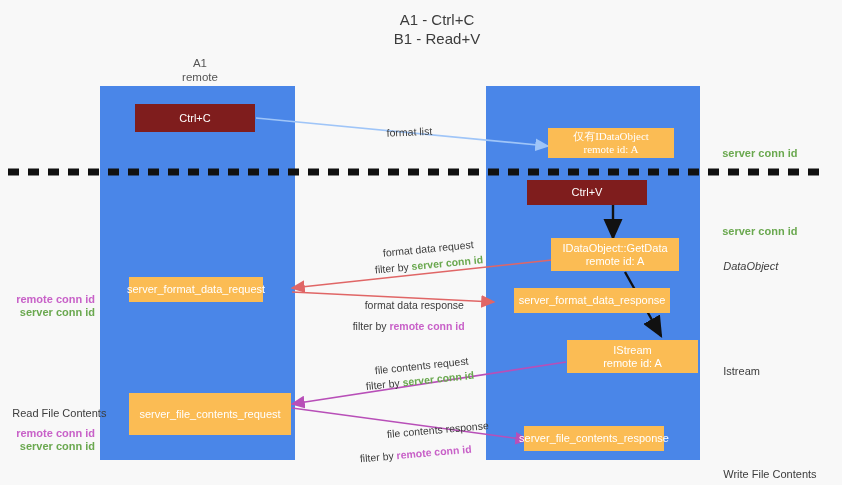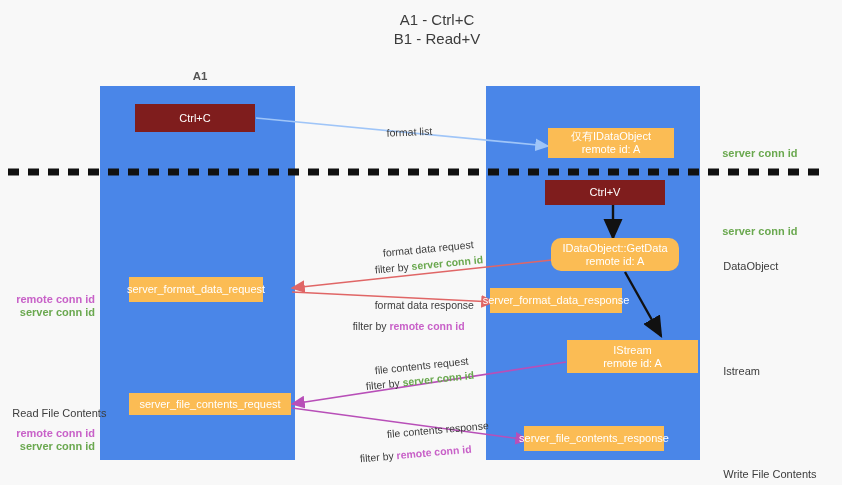--- a/index.html
+++ b/index.html
@@ -88,22 +88,23 @@
 
   svg { overflow: visible; }
 </style>
 </head>
 <body>
 
 <div id="canvas">
 
   <div class="abs title"><span>A1 - Ctrl+C</span><br><span>B1 - Read+V</span></div>
 
-  <div class="abs col-head" style="left:120px; top:69px; width:160px;font-weight:bold;">
+  <div class="abs col-head" style="left:120px; top:56px; width:160px;">
     <span>A1</span>
+    <span class="sub">remote</span>
   </div>
   <div class="abs col-head" style="left:515px; top:58px; width:160px;margin-top:40px;">
     <span>B1</span>
     <span class="sub">connection</span>
   </div>
 
   <div class="abs lane" style="left:100px; top:86px; width:195px; height:374px;"></div>
   <div class="abs lane" style="left:486px; top:86px; width:214px; height:374px;"></div>
 
   <svg class="abs" style="left:0; top:0;" width="842" height="485">
@@ -136,67 +137,67 @@
 
     <line x1="292" y1="408" x2="528" y2="440" stroke="#b84fb8" stroke-width="1.6" marker-end="url(#ah-purple)"></line>
 
     <line x1="8" y1="172" x2="824" y2="172" stroke="#111111" stroke-width="7" stroke-dasharray="11 9"></line>
   </svg>
 
   <div class="abs node green" style="left:135px; top:104px; width:120px; height:28px;">
     <span>Ctrl+C</span>
   </div>
 
-  <div class="abs node orange" style="left:548px; top:128px; width:126px; height:30px;">
+  <div class="abs node orange" style="left:548px; top:128px; width:126px; height:30px;font-family:Liberation Serif, serif;">
     <span>仅有IDataObject</span>
     <span class="l2">remote id: A</span>
   </div>
 
-  <div class="abs node green" style="left:545px; top:180px; width:120px; height:25px;">
+  <div class="abs node green" style="left:527px; top:180px; width:120px; height:25px;">
     <span>Ctrl+V</span>
   </div>
 
-  <div class="abs node orange" style="left:551px; top:238px; width:128px; height:33px;border-radius:10px;">
+  <div class="abs node orange" style="left:551px; top:238px; width:128px; height:33px;">
     <span>IDataObject::GetData</span>
     <span class="l2">remote id: A</span>
   </div>
 
   <div class="abs node orange" style="left:129px; top:277px; width:134px; height:25px;">
     <span>server_format_data_request</span>
   </div>
 
-  <div class="abs node orange" style="left:490px; top:288px; width:132px; height:25px;">
+  <div class="abs node orange" style="left:514px; top:288px; width:156px; height:25px;">
     <span>server_format_data_response</span>
   </div>
 
   <div class="abs node orange" style="left:567px; top:340px; width:131px; height:33px;">
     <span>IStream</span>
     <span class="l2">remote id: A</span>
   </div>
 
-  <div class="abs node orange" style="left:129px; top:393px; width:162px; height:22px;">
+  <div class="abs node orange" style="left:129px; top:393px; width:162px; height:42px;">
     <span>server_file_contents_request</span>
   </div>
 
   <div class="abs node orange" style="left:524px; top:426px; width:140px; height:25px;">
     <span>server_file_contents_response</span>
   </div>
 
   <div class="abs edge-lbl" style="left:375px; top:111px; transform:rotate(-2.5deg);">
     <span>format list</span>
   </div>
 
   <div class="abs edge-lbl" style="left:371px; top:228px; transform:rotate(-5.5deg);">
     <span>format data request</span>
   </div>
   <div class="abs edge-lbl" style="left:363px; top:244px; transform:rotate(-5.5deg);">
     <span>filter by </span><span class="g">server conn id</span>
   </div>
 
-  <div class="abs edge-lbl" style="left:363px; top:284px;text-align:right;">
+  <div class="abs edge-lbl" style="left:353px; top:284px;text-align:right;">
     <span>format data response</span>
   </div>
   <div class="abs edge-lbl" style="left:341px; top:305px;">
     <span>filter by </span><span class="p">remote conn id</span>
   </div>
 
   <div class="abs edge-lbl" style="left:363px; top:345px; transform:rotate(-6deg);">
     <span>file contents request</span>
   </div>
   <div class="abs edge-lbl" style="left:354px; top:360px; transform:rotate(-6deg);">
@@ -209,21 +210,21 @@
   <div class="abs edge-lbl" style="left:348px; top:433px; transform:rotate(-5deg);">
     <span>filter by </span><span class="p">remote conn id</span>
   </div>
 
   <div class="abs lbl green" style="left:710px; top:132px;">
     <span>server conn id</span>
   </div>
   <div class="abs lbl green" style="left:710px; top:210px;">
     <span>server conn id</span>
   </div>
-  <div class="abs lbl dark" style="left:711px; top:245px;">
+  <div class="abs lbl dark" style="left:711px; top:245px;font-style:italic;">
     <span>DataObject</span>
   </div>
   <div class="abs lbl dark" style="left:711px; top:350px;">
     <span>Istream</span>
   </div>
   <div class="abs lbl dark" style="left:711px; top:453px;">
     <span>Write File Contents</span>
   </div>
 
   <div class="abs lbl purple right" style="left:0; top:278px; width:95px;">

